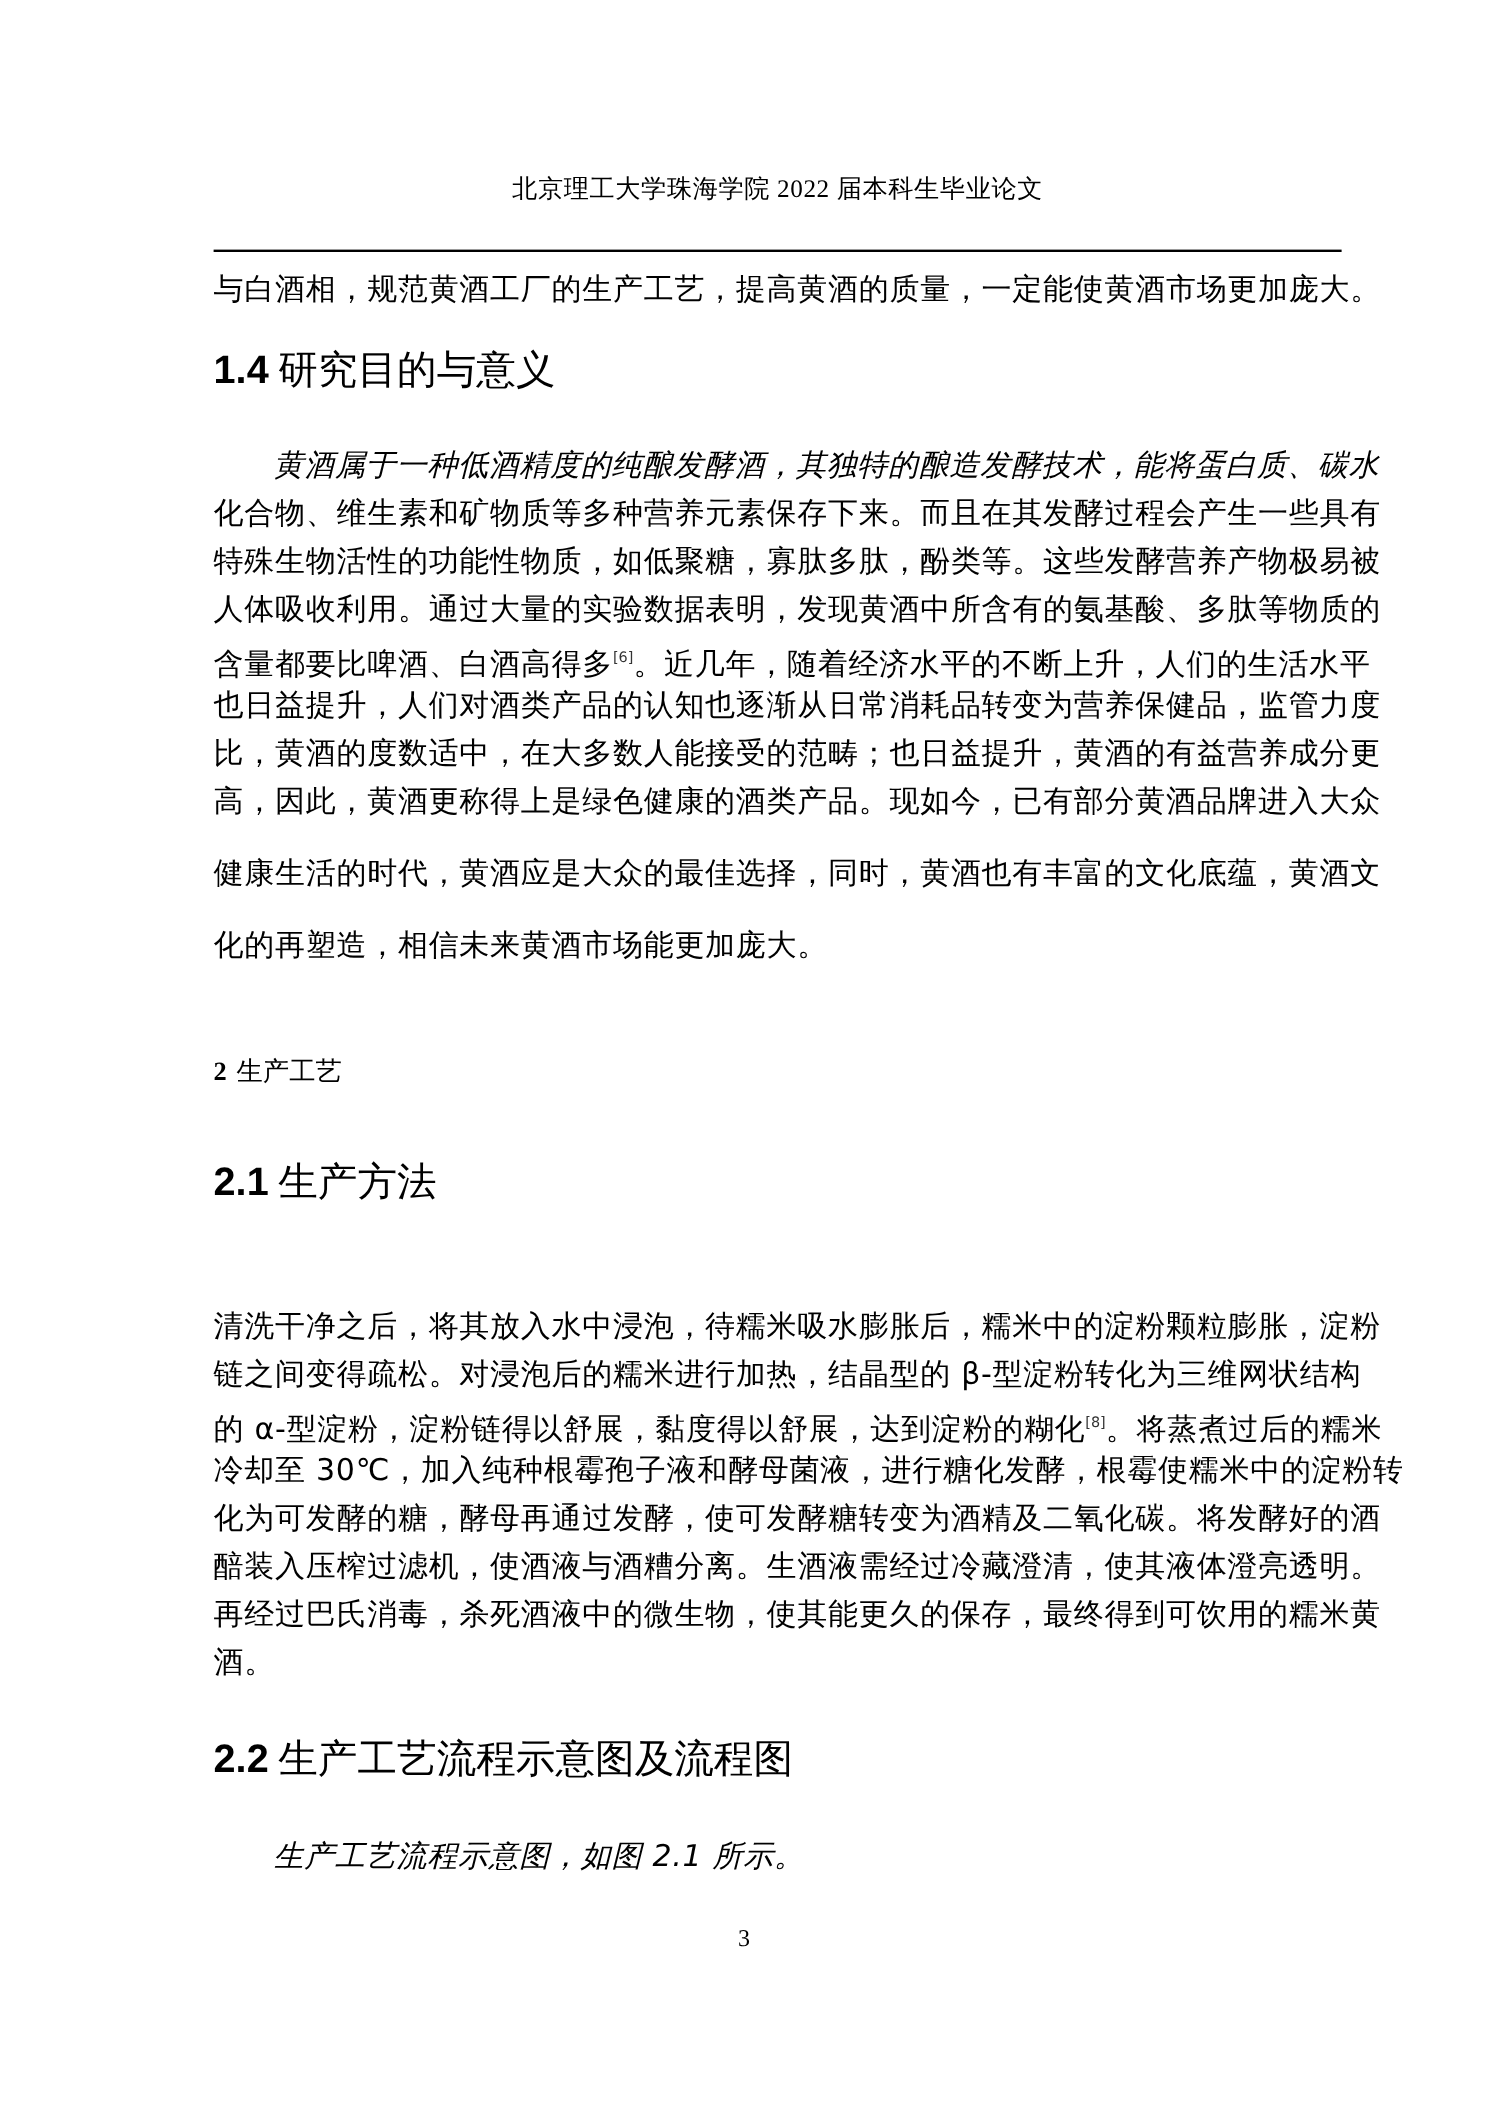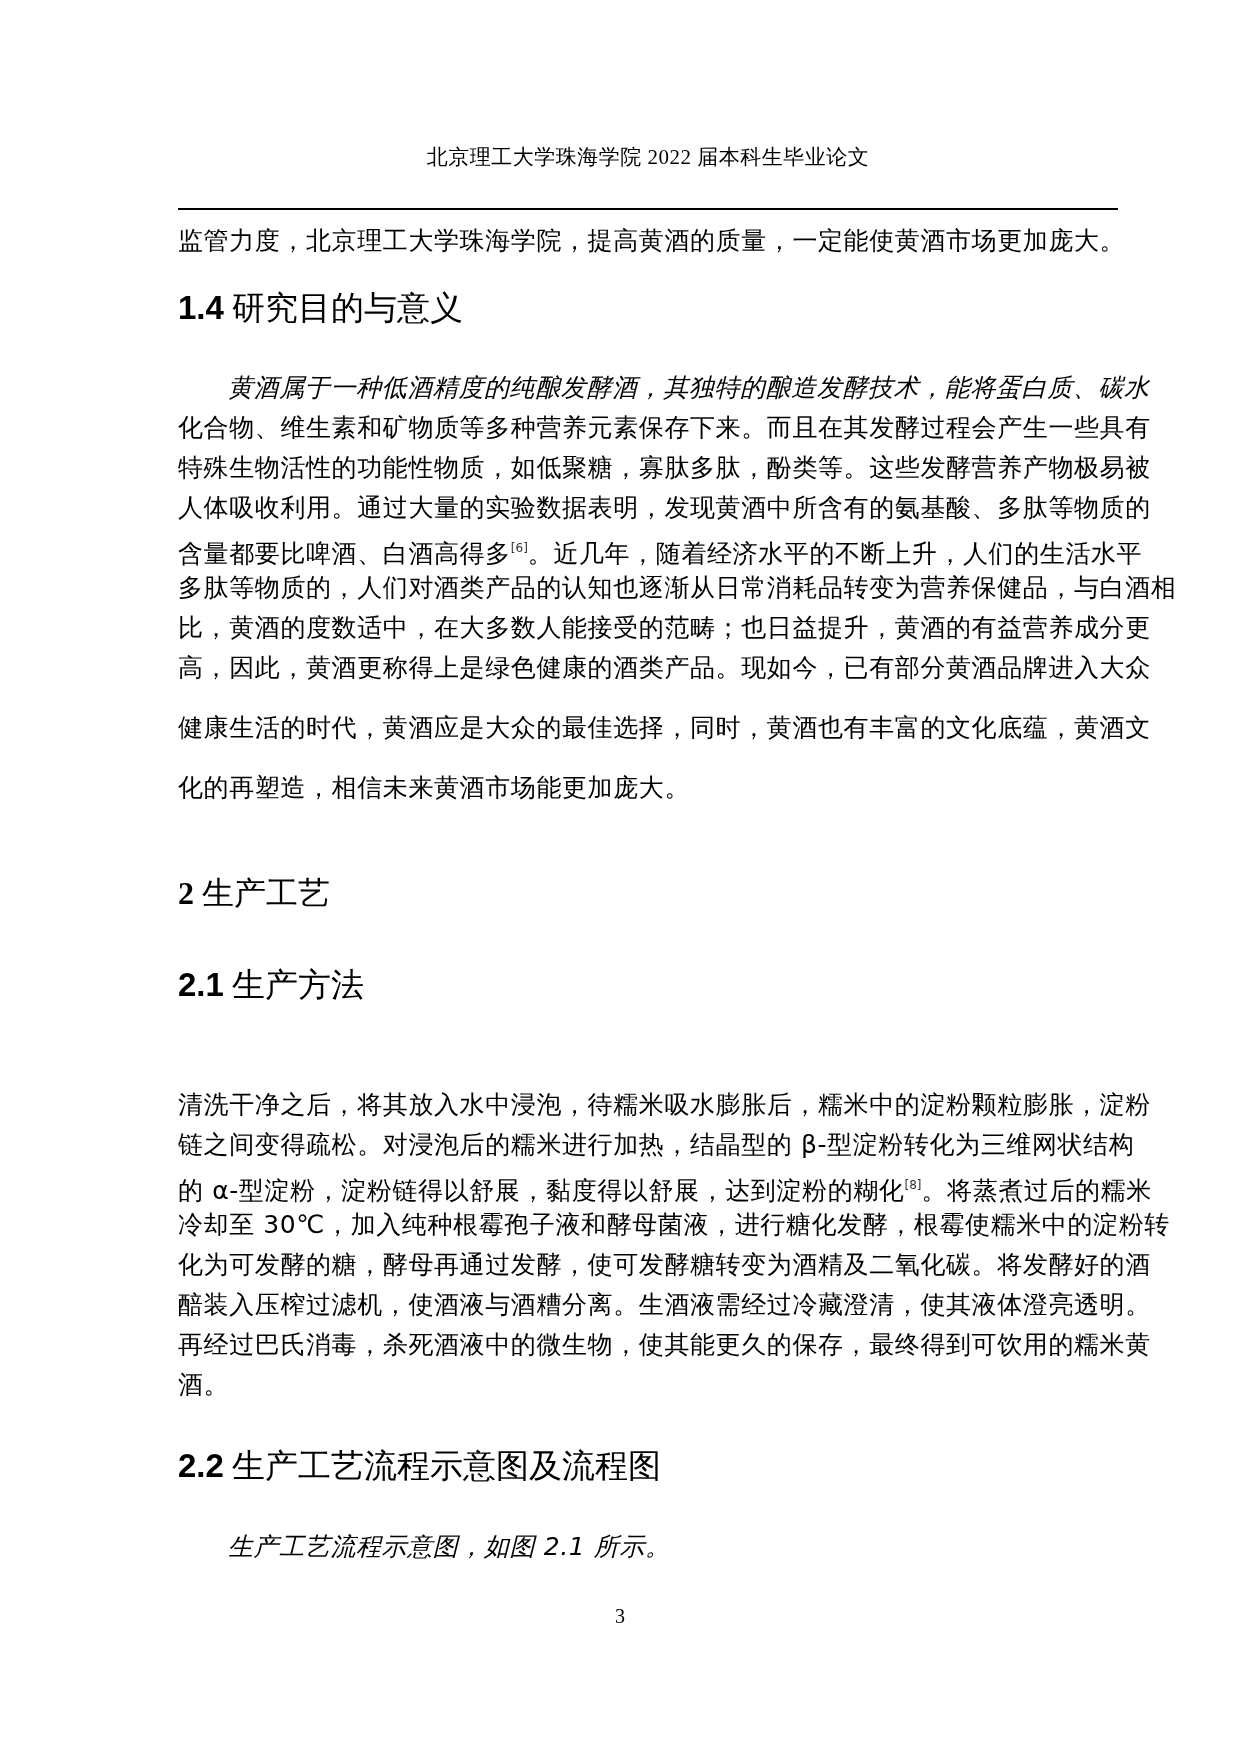--- a/index.html
+++ b/index.html
@@ -16,50 +16,50 @@
     font-family: "DejaVu Sans", "Liberation Sans", sans-serif;
     font-size: 25px; letter-spacing: 0.6px; line-height: 40px;
   }
   .indent { padding-left: 50px; font-style: italic; }
   .heading {
     position: absolute; left: 178px; white-space: nowrap;
     font-family: "DejaVu Sans", "Liberation Sans", sans-serif;
     font-size: 33px; line-height: 40px;
   }
   .heading .num { font-family: "Liberation Sans", "DejaVu Sans", sans-serif; font-weight: bold; margin-right: 8px; }
-  .heading.h1 { font-size: 32px; }
+  .heading.h1 { font-size: 22px; }
   .heading.h1 .num { font-family: "Liberation Serif", serif; }
   sup.cite { font-size: 12px; vertical-align: 10px; letter-spacing: 0; color: #333; }
   .page-number {
     position: absolute; left: 0; width: 1240px; top: 1605px; text-align: center;
     font-family: "Liberation Serif", "DejaVu Serif", serif; font-size: 20px;
   }
 </style>
 </head>
 <body>
 
 <div class="page">
 
   <div class="running-header">北京理工大学珠海学院 2022 届本科生毕业论文</div>
   <div class="header-rule"></div>
 
-  <div class="line" style="top:221px">监管力度，北京理工大学珠海学院，提高黄酒的质量，一定能使黄酒市场更加庞大。</div>
+  <div class="line" style="top:221px">与白酒相，规范黄酒工厂的生产工艺，提高黄酒的质量，一定能使黄酒市场更加庞大。</div>
 
   <div class="heading" style="top:288px">
     <span class="num">1.4</span><span>研究目的与意义</span>
   </div>
 
   <div class="line indent" style="top:368px">黄酒属于一种低酒精度的纯酿发酵酒，其独特的酿造发酵技术，能将蛋白质、碳水</div>
   <div class="line" style="top:408px">化合物、维生素和矿物质等多种营养元素保存下来。而且在其发酵过程会产生一些具有</div>
   <div class="line" style="top:448px">特殊生物活性的功能性物质，如低聚糖，寡肽多肽，酚类等。这些发酵营养产物极易被</div>
   <div class="line" style="top:488px">人体吸收利用。通过大量的实验数据表明，发现黄酒中所含有的氨基酸、多肽等物质的</div>
   <div class="line" style="top:528px">
     <span>含量都要比啤酒、白酒高得多</span><sup class="cite">[6]</sup><span>。近几年，随着经济水平的不断上升，人们的生活水平</span>
   </div>
-  <div class="line" style="top:568px">多肽等物质的，人们对酒类产品的认知也逐渐从日常消耗品转变为营养保健品，与白酒相</div>
+  <div class="line" style="top:568px">也日益提升，人们对酒类产品的认知也逐渐从日常消耗品转变为营养保健品，监管力度</div>
   <div class="line" style="top:608px">比，黄酒的度数适中，在大多数人能接受的范畴；也日益提升，黄酒的有益营养成分更</div>
   <div class="line" style="top:648px">高，因此，黄酒更称得上是绿色健康的酒类产品。现如今，已有部分黄酒品牌进入大众</div>
   <div class="line" style="top:708px">健康生活的时代，黄酒应是大众的最佳选择，同时，黄酒也有丰富的文化底蕴，黄酒文</div>
   <div class="line" style="top:768px">化的再塑造，相信未来黄酒市场能更加庞大。</div>
 
   <div class="heading h1" style="top:873px">
     <span class="num">2</span><span>生产工艺</span>
   </div>
 
   <div class="heading" style="top:965px">

